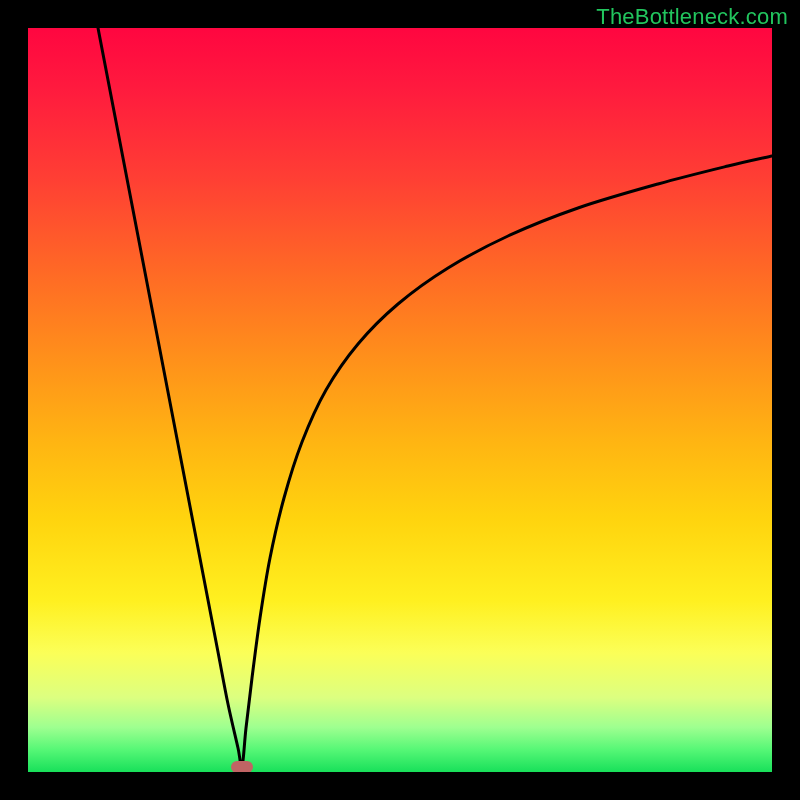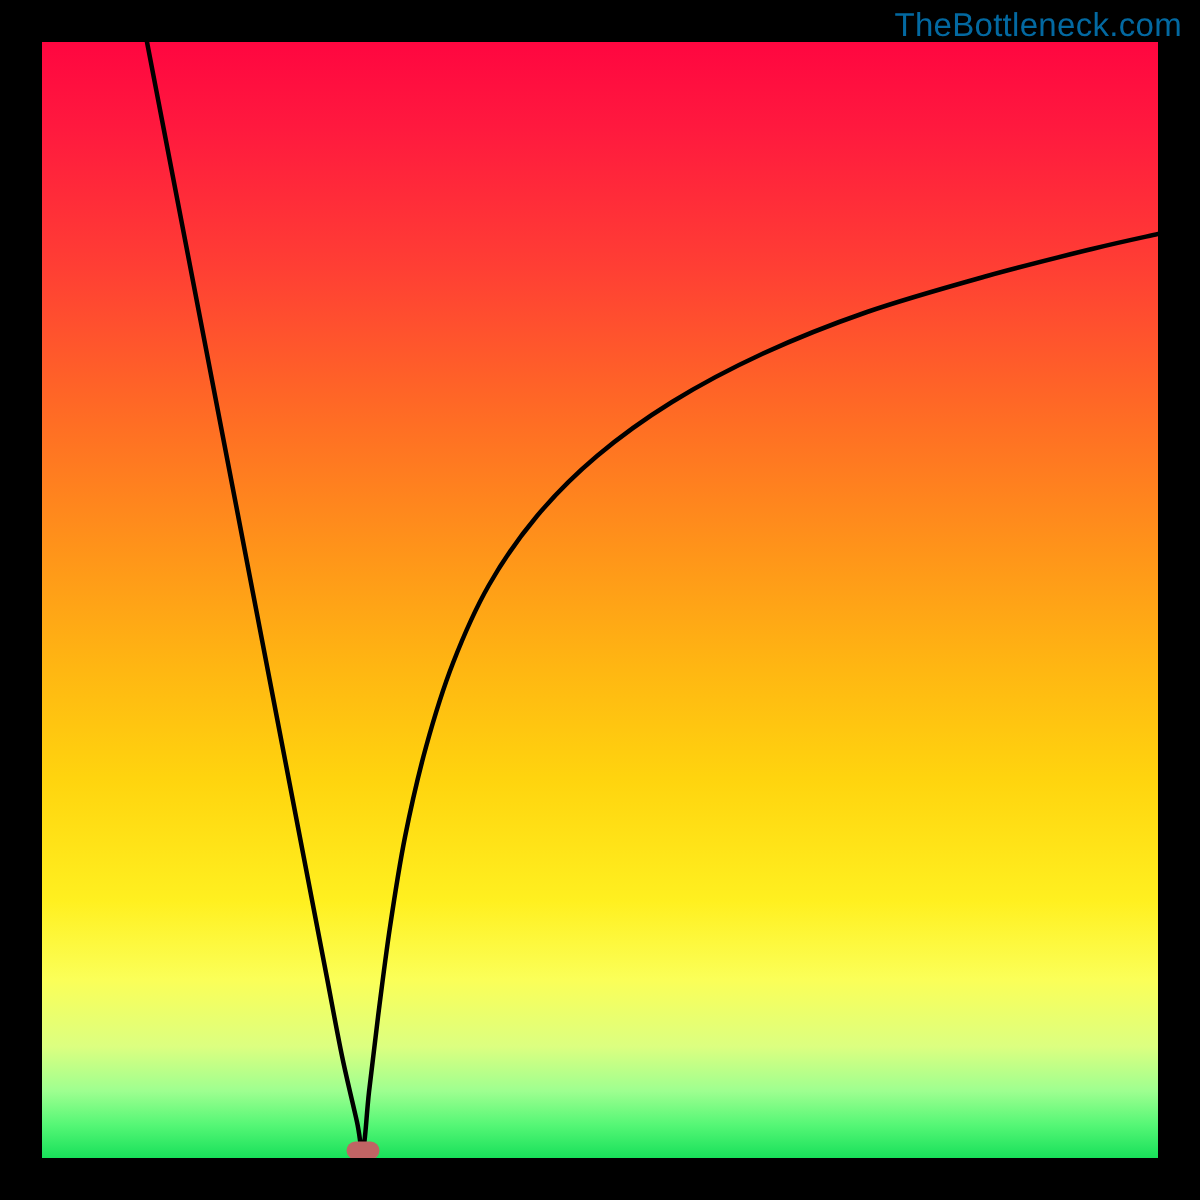--- a/index.html
+++ b/index.html
@@ -14,21 +14,21 @@
   .frame {
     position: relative;
     width: 800px;
     height: 800px;
     background: #000;
   }
   .watermark {
     position: absolute;
     top: 4px;
     right: 12px;
-    color: #0369a1;
+    color: #22c55e;
     font-size: 22px;
     font-weight: 500;
     letter-spacing: 0.2px;
     z-index: 10;
     margin-left: 31px;
   }
   .plot {
     position: absolute;
     left: 28px;
     top: 28px;

